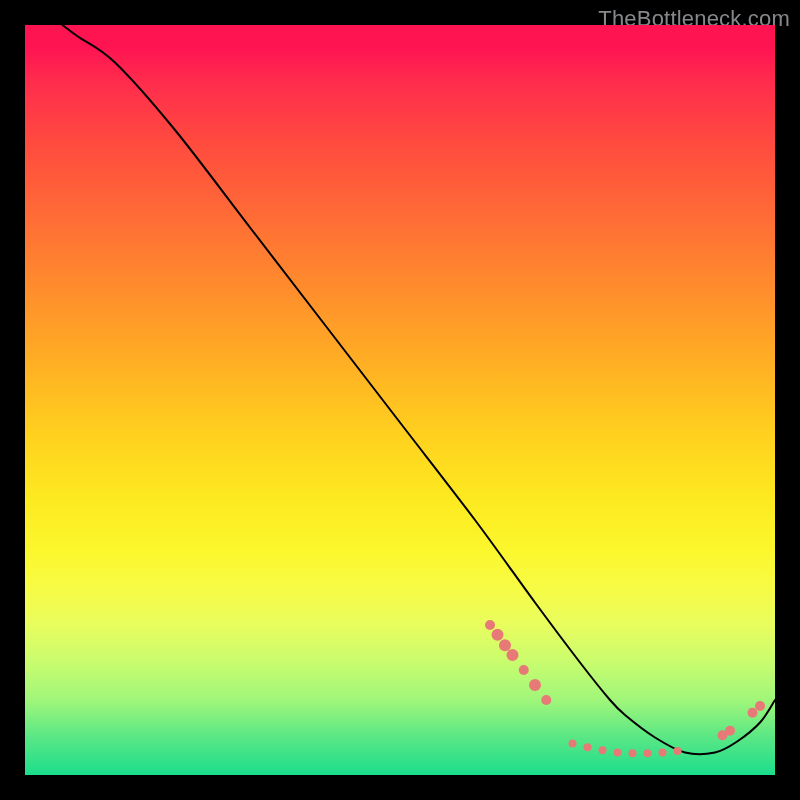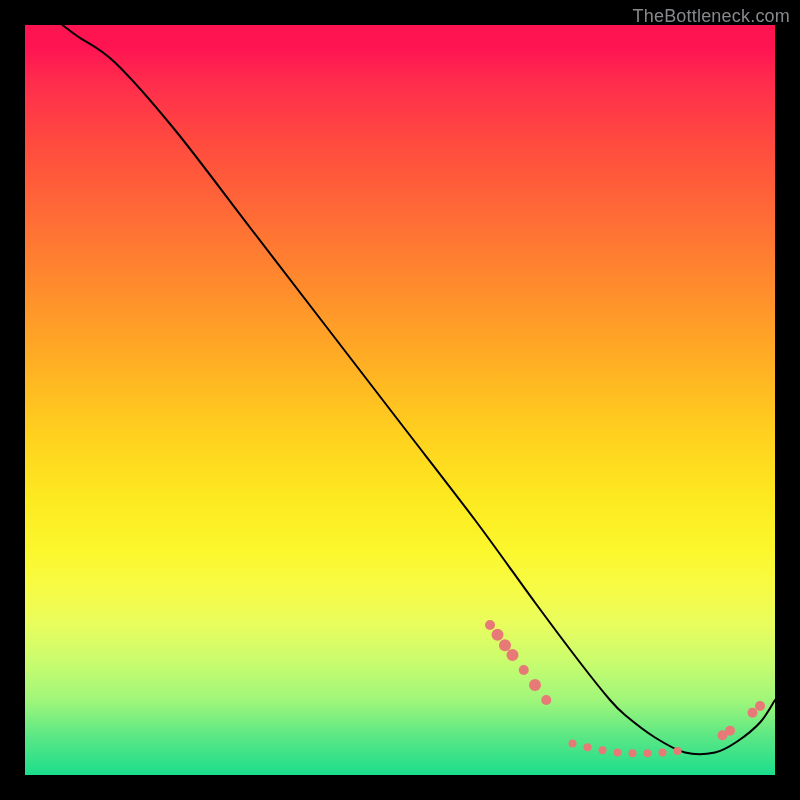--- a/index.html
+++ b/index.html
@@ -14,21 +14,21 @@
     position: relative;
     width: 800px;
     height: 800px;
     background: #000;
   }
   .attribution {
     position: absolute;
     top: 6px;
     right: 10px;
     font-family: Arial, Helvetica, sans-serif;
-    font-size: 18px;
+    font-size: 22px;
     color: #86898c;
     letter-spacing: 0.2px;
   }
   .plot {
     position: absolute;
     left: 25px;
     top: 25px;
     width: 750px;
     height: 750px;
   }

